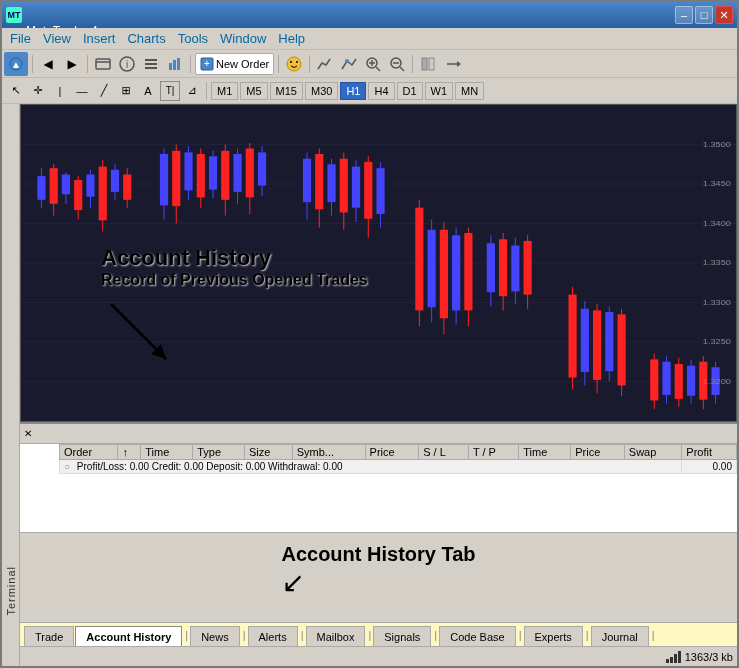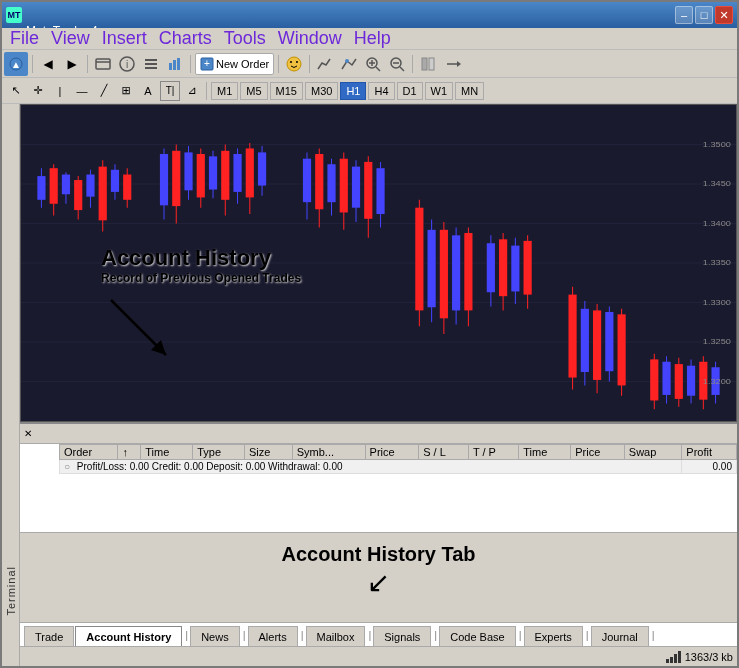--- a/index.html
+++ b/index.html
@@ -12,21 +12,21 @@
     .title-bar { height: 26px; background: linear-gradient(to bottom, #4a86c8, #2a5fa0); display: flex; align-items: center; justify-content: space-between; padding: 0 4px; flex-shrink: 0; }
     .title-bar-left { display: flex; align-items: center; gap: 4px; }
     .title-bar-icon { width: 16px; height: 16px; background: #4fc; border-radius: 2px; display: flex; align-items: center; justify-content: center; font-size: 10px; color: #004; font-weight: bold; }
     .title-bar-text { color: white; font-size: 12px; font-weight: normal; margin-top: 32px; }
     .title-bar-buttons { display: flex; gap: 2px; }
     .tb-btn { width: 18px; height: 18px; display: flex; align-items: center; justify-content: center; font-size: 11px; cursor: pointer; border: 1px solid rgba(255,255,255,0.4); background: rgba(255,255,255,0.2); color: white; border-radius: 2px; }
     .tb-btn.close { background: #c0392b; border-color: #e74c3c; }
 
     
     .menu-bar { height: 22px; background: #d4d0c8; display: flex; align-items: center; padding: 0 2px; border-bottom: 1px solid #bbb; flex-shrink: 0; }
-    .menu-item { padding: 2px 6px; font-size: 18px; color: #6d28d9; cursor: pointer; }
+    .menu-item { padding: 2px 6px; font-size: 13px; color: #0369a1; cursor: pointer; }
 
     
     .toolbar1 { height: 28px; background: #d4d0c8; display: flex; align-items: center; padding: 0 2px; gap: 2px; border-bottom: 1px solid #bbb; flex-shrink: 0; }
     .tb-icon { width: 22px; height: 22px; display: flex; align-items: center; justify-content: center; cursor: pointer; border: 1px solid transparent; font-size: 12px; }
     .tb-sep { width: 1px; height: 18px; background: #aaa; margin: 0 2px; }
     .tb-icon-group { display: flex; align-items: center; border: 1px solid #aaa; background: white; border-radius: 2px; padding: 1px 4px; height: 22px; font-size: 11px; cursor: pointer; gap: 2px; }
 
     
     .toolbar2 { height: 26px; background: #d4d0c8; display: flex; align-items: center; padding: 0 4px; gap: 2px; border-bottom: 1px solid #bbb; flex-shrink: 0; }
     .tool-btn { width: 20px; height: 20px; display: flex; align-items: center; justify-content: center; cursor: pointer; font-size: 11px; border: 1px solid transparent; }
@@ -54,25 +54,25 @@
     .terminal-header { height: 20px; background: #d4d0c8; display: flex; align-items: center; padding: 0 4px; border-bottom: 1px solid #aaa; }
     .close-btn-small { font-size: 10px; cursor: pointer; margin-right: 4px; }
     .terminal-table { flex: 1; overflow: hidden; padding-left: 39px; }
     .terminal-table table { width: 100%; border-collapse: collapse; font-size: 11px; }
     .terminal-table th { background: #d4d0c8; border: 1px solid #aaa; padding: 1px 4px; font-weight: normal; text-align: left; white-space: nowrap; }
     .terminal-table td { border: 1px solid #ddd; padding: 1px 4px; white-space: nowrap; font-size: 10px; }
     .terminal-table .profit-row td { background: #f0f0f0; }
 
     
     .annotation-area { height: 90px; background: #d4d0c8; position: relative; border-top: 1px solid #aaa; display: flex; align-items: flex-start; justify-content: center; }
-    .annotation-box { margin-top: 10px; text-align: center; }
+    .annotation-box { margin-top: 10px; }
     .annotation-title { font-size: 20px; font-weight: bold; color: #000; }
 
     
-    .tab-bar { height: 24px; background: #ffffff; display: flex; align-items: flex-end; padding: 0 4px; border-top: 1px solid #aaa; flex-shrink: 0; }
+    .tab-bar { height: 24px; background: #fef9c3; display: flex; align-items: flex-end; padding: 0 4px; border-top: 1px solid #aaa; flex-shrink: 0; }
     .tab { padding: 2px 10px; font-size: 11px; cursor: pointer; border: 1px solid #aaa; border-bottom: none; background: #d4d0c8; color: #000; height: 20px; display: flex; align-items: center; margin-right: 1px; }
     .tab.active { background: white; font-weight: bold; border-color: #888; }
     .tab-sep { color: #888; margin: 0 2px; font-size: 11px; align-self: center; }
 
     
     .status-bar { height: 20px; background: #d4d0c8; display: flex; align-items: center; justify-content: flex-end; padding: 0 4px; border-top: 1px solid #aaa; flex-shrink: 0; font-size: 11px; }
     .status-info { display: flex; align-items: flex-end; gap: 4px; }
     .status-bars { display: flex; gap: 1px; align-items: flex-end; }
     .status-bar-item { width: 3px; background: #333; }
   </style>
@@ -375,21 +375,21 @@
           <text x="695" y="103" fill="#888" font-size="9" text-anchor="end">1.3450</text>
           <text x="695" y="153" fill="#888" font-size="9" text-anchor="end">1.3400</text>
           <text x="695" y="203" fill="#888" font-size="9" text-anchor="end">1.3350</text>
           <text x="695" y="253" fill="#888" font-size="9" text-anchor="end">1.3300</text>
           <text x="695" y="303" fill="#888" font-size="9" text-anchor="end">1.3250</text>
           <text x="695" y="353" fill="#888" font-size="9" text-anchor="end">1.3200</text>
         </svg>
 
         <div style="position:absolute; top:140px; left:80px; z-index:10;">
           <div style="font-size:22px; font-weight:bold; color:#000; text-shadow: 1px 1px 2px rgba(255,255,255,0.8);">Account History</div>
-          <div style="font-size:12px; font-weight:bold; color:#000; text-shadow: 1px 1px 2px rgba(255,255,255,0.8);">Record of Previous Opened Trades</div>
+          <div style="font-size:16px; font-weight:bold; color:#000; text-shadow: 1px 1px 2px rgba(255,255,255,0.8);">Record of Previous Opened Trades</div>
 
           <svg width="80" height="80" viewBox="0 0 80 80" style="display:block; margin-top:5px;">
             <line x1="10" y1="10" x2="65" y2="65" stroke="#000" stroke-width="2.5"></line>
             <polygon points="65,65 50,60 60,50" fill="#000"></polygon>
           </svg>
         </div>
       </div>
 
       <div class="terminal-panel">
         <div class="terminal-header">

